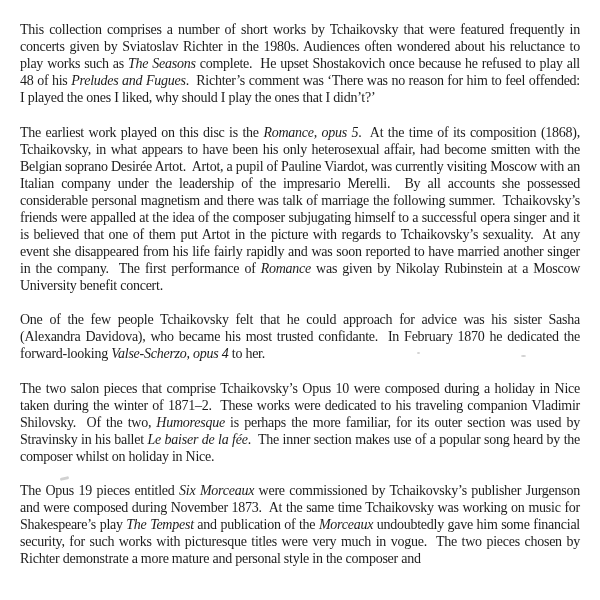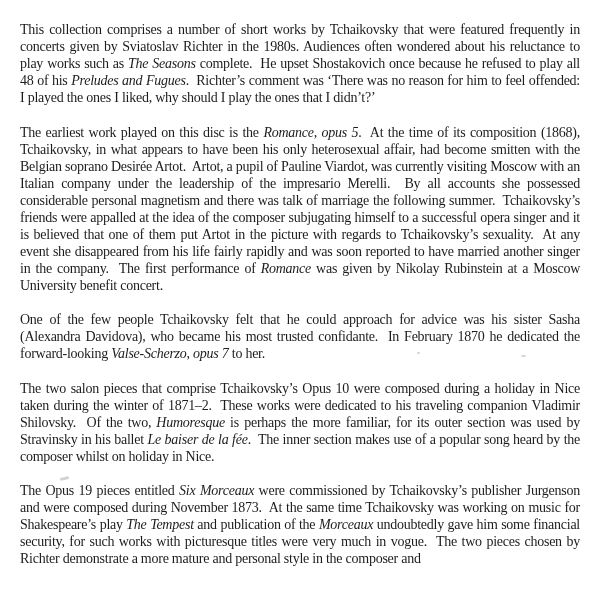--- a/index.html
+++ b/index.html
@@ -42,20 +42,20 @@
   .speck-2 { left: 60px;  top: 477px; width: 9px; height: 3px; border-radius: 2px; transform: rotate(-12deg); }
   .speck-3 { left: 417px; top: 352px; width: 3px; height: 2px; }
 </style>
 </head>
 <body>
 
 <div class="page">
   <div class="doc-text" id="doc-text">
       <p><span>This collection comprises a number of short works by Tchaikovsky that were featured frequently in concerts given by Sviatoslav Richter in the 1980s. Audiences often wondered about his reluctance to play works such as </span><i>The Seasons</i><span> complete.&nbsp; He upset Shostakovich once because he refused to play all 48 of his </span><i>Preludes and Fugues</i><span>.&nbsp; Richter’s comment was ‘There was no reason for him to feel offended: I played the ones I liked, why should I play the ones that I didn’t?’</span></p>
       <p><span>The earliest work played on this disc is the </span><i>Romance, opus 5</i><span>.&nbsp; At the time of its composition (1868), Tchaikovsky, in what appears to have been his only heterosexual affair, had become smitten with the Belgian soprano Desirée Artot.&nbsp; Artot, a pupil of Pauline Viardot, was currently visiting Moscow with an Italian company under the leadership of the impresario Merelli.&nbsp; By all accounts she possessed considerable personal magnetism and there was talk of marriage the following summer.&nbsp; Tchaikovsky’s friends were appalled at the idea of the composer subjugating himself to a successful opera singer and it is believed that one of them put Artot in the picture with regards to Tchaikovsky’s sexuality.&nbsp; At any event she disappeared from his life fairly rapidly and was soon reported to have married another singer in the company.&nbsp; The first performance of </span><i>Romance</i><span> was given by Nikolay Rubinstein at a Moscow University benefit concert.</span></p>
-      <p><span>One of the few people Tchaikovsky felt that he could approach for advice was his sister Sasha (Alexandra Davidova), who became his most trusted confidante.&nbsp; In February 1870 he dedicated the forward-looking </span><i>Valse-Scherzo, opus 7</i><span> to her.</span></p>
+      <p><span>One of the few people Tchaikovsky felt that he could approach for advice was his sister Sasha (Alexandra Davidova), who became his most trusted confidante.&nbsp; In February 1870 he dedicated the forward-looking </span><i>Valse-Scherzo, opus 4</i><span> to her.</span></p>
       <p><span>The two salon pieces that comprise Tchaikovsky’s Opus 10 were composed during a holiday in Nice taken during the winter of 1871–2.&nbsp; These works were dedicated to his traveling companion Vladimir Shilovsky.&nbsp; Of the two, </span><i>Humoresque</i><span> is perhaps the more familiar, for its outer section was used by Stravinsky in his ballet </span><i>Le baiser de la fée</i><span>.&nbsp; The inner section makes use of a popular song heard by the composer whilst on holiday in Nice.</span></p>
       <p><span>The Opus 19 pieces entitled </span><i>Six Morceaux</i><span> were commissioned by Tchaikovsky’s publisher Jurgenson and were composed during November 1873.&nbsp; At the same time Tchaikovsky was working on music for Shakespeare’s play </span><i>The Tempest</i><span> and publication of the </span><i>Morceaux</i><span> undoubtedly gave him some financial security, for such works with picturesque titles were very much in vogue.&nbsp; The two pieces chosen by Richter demonstrate a more mature and personal style in the composer and</span></p>
     </div>
   <div class="speck speck-1"></div>
   <div class="speck speck-2"></div>
   <div class="speck speck-3"></div>
 </div>
 
 </body></html>

